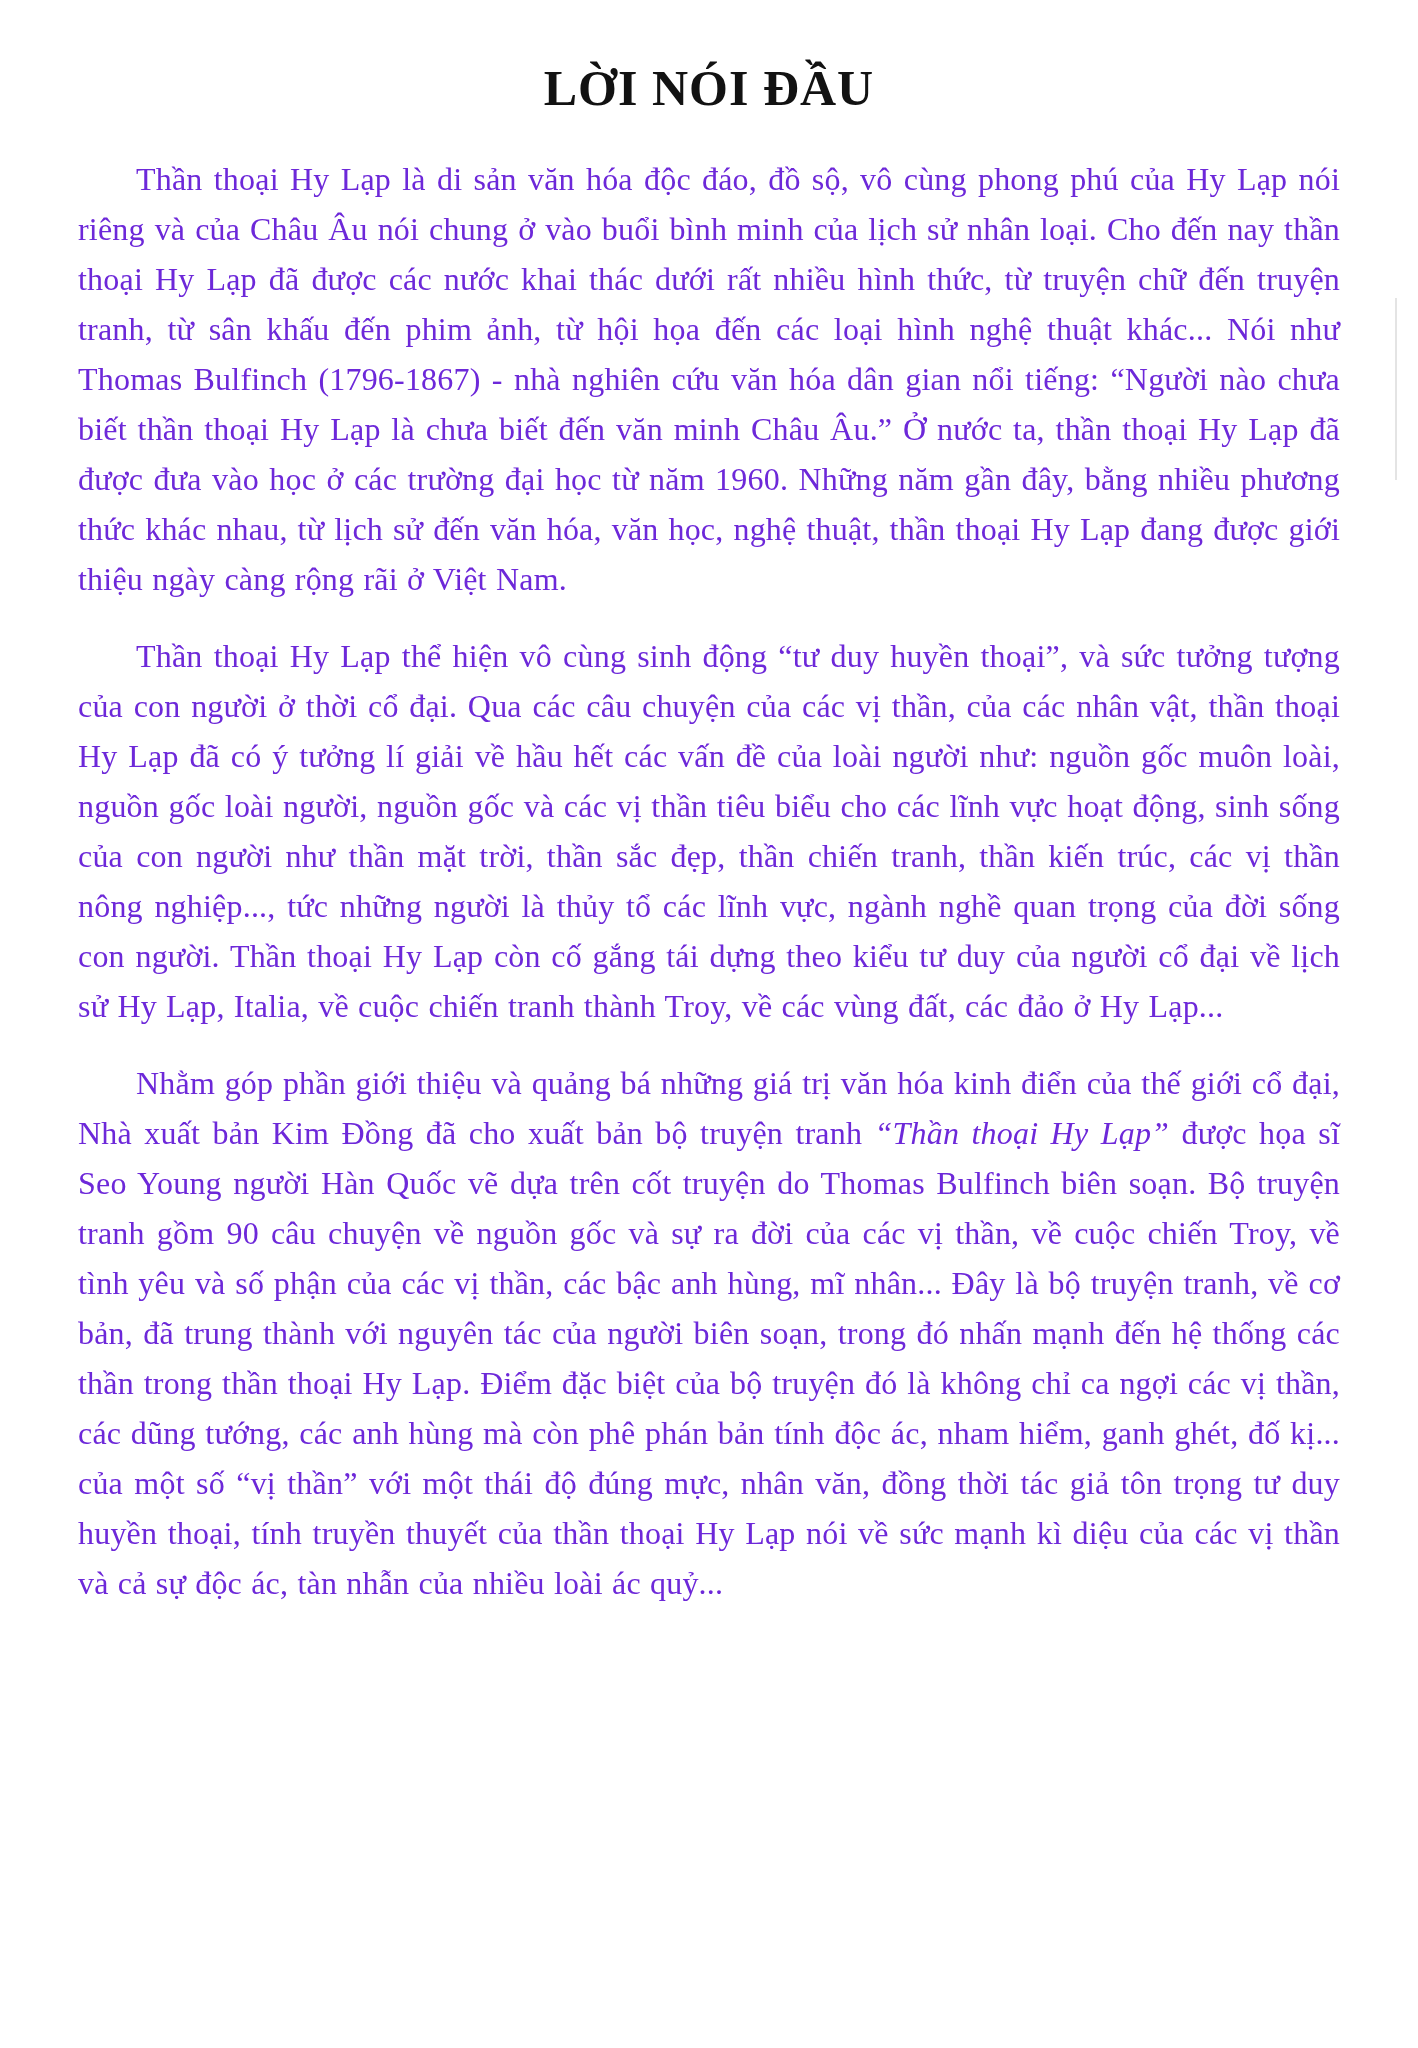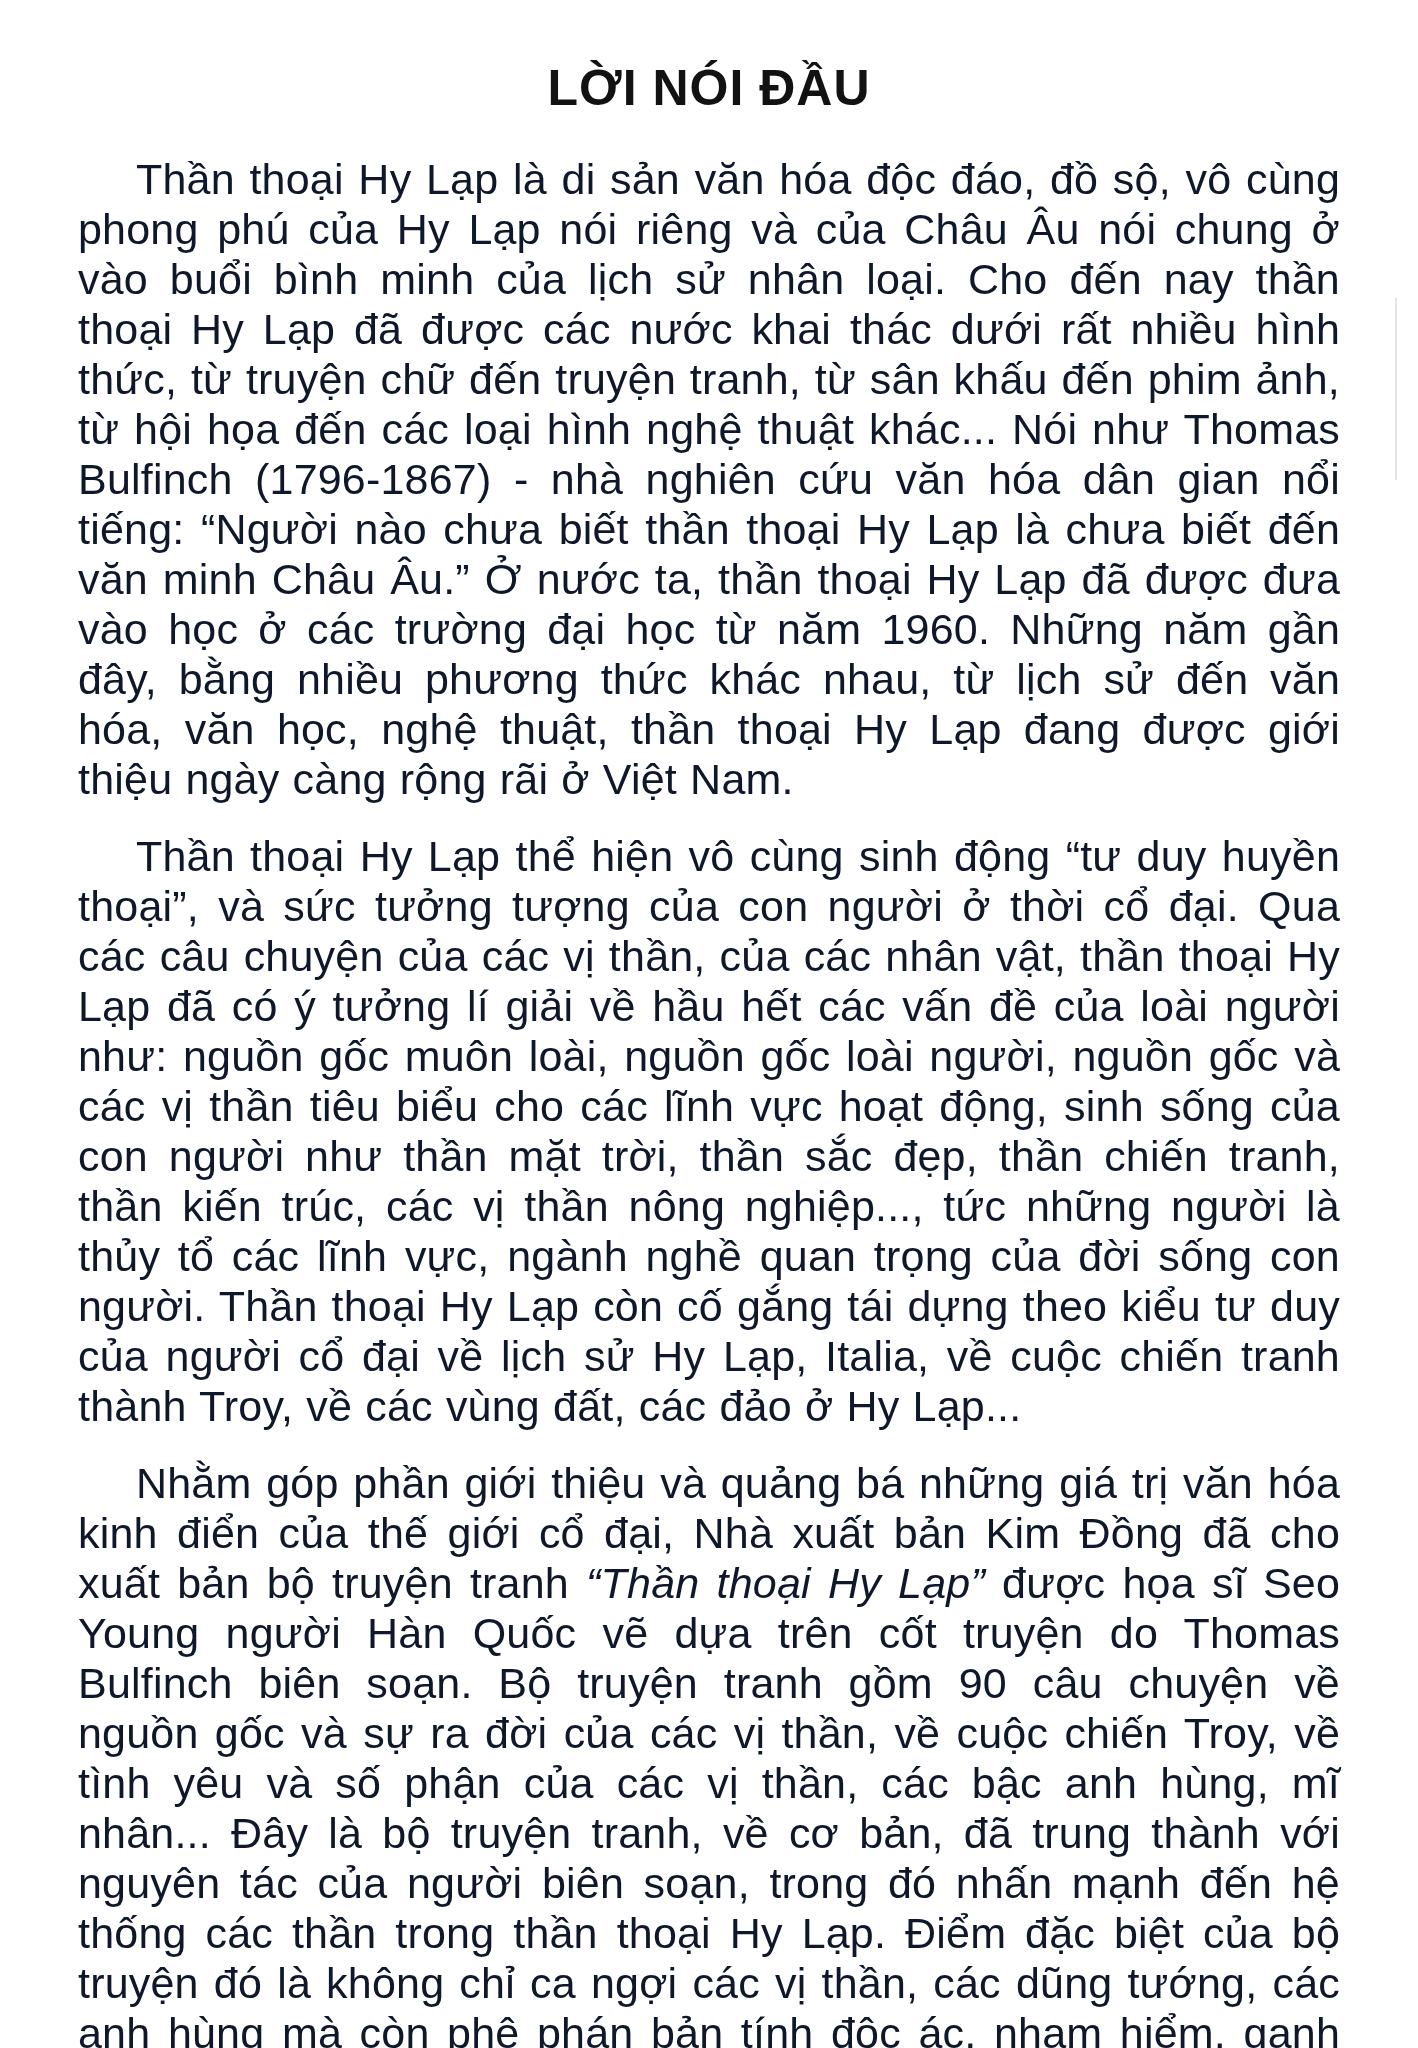--- a/index.html
+++ b/index.html
@@ -7,41 +7,41 @@
     padding: 0;
     background: #ffffff;
   }
   .page {
     position: relative;
     width: 1418px;
     height: 2048px;
     margin: 0 auto;
     background: #ffffff;
     color: #161616;
-    font-family: Liberation Sans, sans-serif;
+    font-family: Liberation Serif, serif;
     overflow: hidden;
     box-sizing: border-box;
     padding: 58px 78px 0 78px;
   }
   .page-title {
     margin: 0 0 36px 0;
     text-align: center;
     font-size: 50px;
     line-height: 60px;
     font-weight: 700;
     letter-spacing: 1px;
     color: #121212;
   }
   .body-text p {
     margin: 0 0 27px 0;
-    font-size: 43px;
+    font-size: 32px;
     line-height: 50px;
     text-align: justify;
     text-indent: 58px;
-    color: #0f172a;
+    color: #6d28d9;
     letter-spacing: 0.2px;
     word-spacing: 1px;
   }
   .body-text p:last-child { margin-bottom: 16px; }
   .italic-title {
     font-style: italic;
   }
   .scan-artifact-line {
     position: absolute;
     top: 298px;

